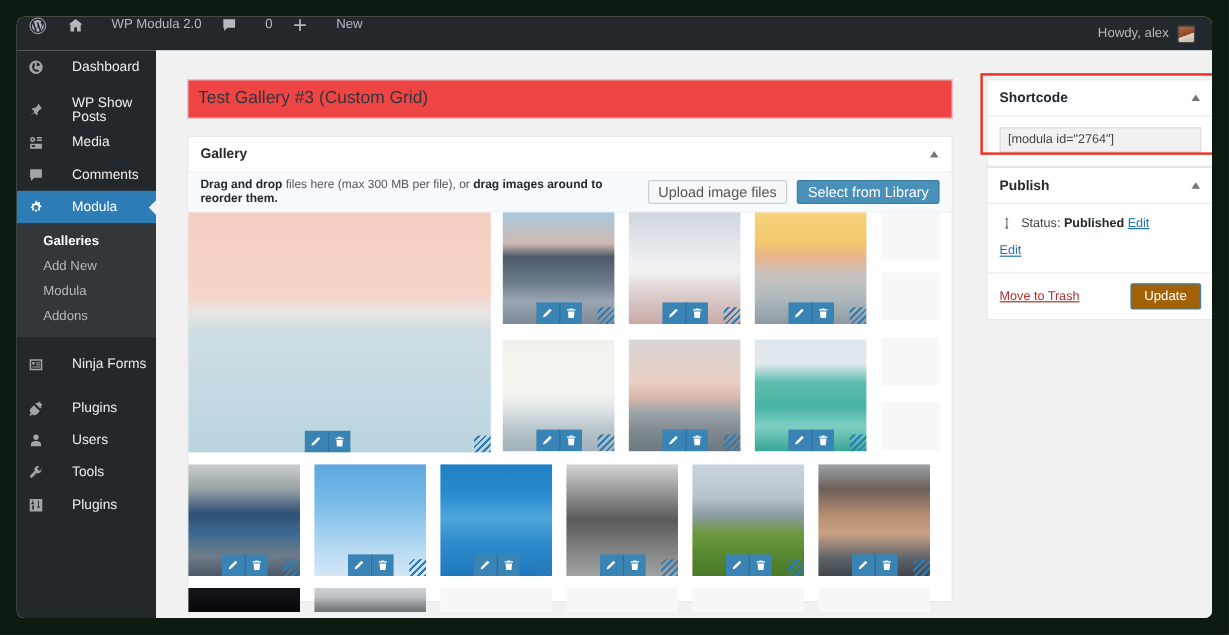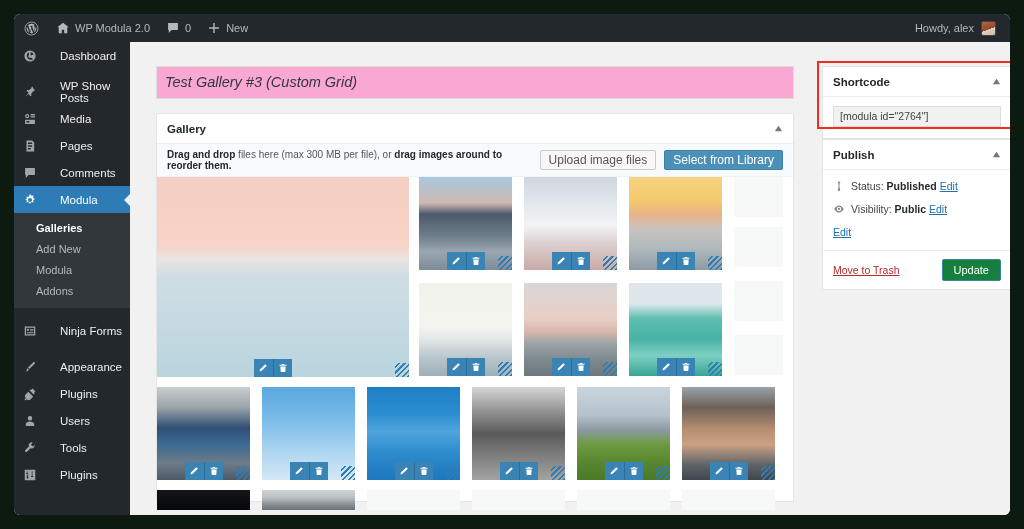--- a/index.html
+++ b/index.html
@@ -21,21 +21,21 @@
   
   .adminbar {
     position: absolute; left: 0; top: 0;
     width: 996px; height: 28px;
     background: #23282d;
     display: flex; align-items: center;
     color: #b4b9be;
     font-size: 11px;
   }
   .ab-item {
-    display: flex; align-items: center; gap: 5px;
+    display: flex; gap: 23px;
     height: 28px; padding: 0 8px;
     color: #b4b9be; white-space: nowrap;
   }
   .ab-item.logo { padding: 0 9px 0 10px; }
   .ab-spacer { flex: 1; }
   .ab-right {
     display: flex; align-items: center; gap: 7px;
     padding-right: 14px; font-size: 11px; color: #b4b9be;
   }
   .avatar {
@@ -80,23 +80,23 @@
     width: 880px; height: 473px;
     background: #f1f1f1;
     overflow: hidden;
   }
   .col-main { position: absolute; left: 26px; top: 24px; width: 638px; }
   .col-side { position: absolute; left: 692px; top: 24px; width: 190px; }
 
   
   .title-input {
     width: 638px; height: 33px;
-    background: #f9a8d4; border: 1px solid #ddd;
+    background: #ef4444; border: 1px solid #ddd;
     font-size: 14.5px; color: #32373c;
-    padding: 0 8px; line-height: 31px; font-style: italic;
+    padding: 0 8px; line-height: 31px;
   }
 
   
   .postbox {
     background: #fff; border: 1px solid #e5e5e5;
     margin-top: 14px;
   }
   .postbox-head {
     height: 30px; display: flex; align-items: center;
     padding: 0 10px; border-bottom: 1px solid #eee; gap: 25px;
@@ -176,21 +176,21 @@
   }
   .pub-ico { width: 12px; height: 12px; fill: #82878c; flex: none; margin-top: 1px; }
   .pub-row b { color: #23282d; }
   .lnk { color: #2271b1; text-decoration: underline; }
   .pub-footer {
     border-top: 1px solid #eee;
     padding: 8px 10px; display: flex; align-items: center;
   }
   .trash-lnk { color: #b32d2e; font-size: 10.5px; flex: 1; }
   .btn-update {
-    background: #15803d; border: 1px solid #3e7fa6; color: #fff;
+    background: #a16207; border: 1px solid #3e7fa6; color: #fff;
     height: 22px; line-height: 20px; font-size: 11px;
     padding: 0 11px; border-radius: 2px;
   }
 </style>
 </head>
 <body>
 
 <div class="screen-frame">
 
   <div class="adminbar">
@@ -243,26 +243,20 @@
       <span>WP Show Posts</span>
     </div>
 
     <div class="menu-item">
       <svg class="mi-ico" viewBox="0 0 20 20">
         <path d="M6 3a3 3 0 1 0 0 6 3 3 0 0 0 0-6zm0 1.8a1.2 1.2 0 1 1 0 2.4 1.2 1.2 0 0 1 0-2.4zM11 3h6v2h-6zm0 3h6v2h-6zM3 11h14v6H3zm2 2v2h4v-2z"></path>
       </svg>
       <span>Media</span>
     </div>
 
-    <div class="menu-item">
-      <svg class="mi-ico" viewBox="0 0 20 20">
-        <path d="M5 2h8l3 3v13H5zm2 3v2h6V5zm0 4v2h6V9zm0 4v2h4v-2z"></path>
-      </svg>
-      <span>Pages</span>
-    </div>
 
     <div class="menu-item">
       <svg class="mi-ico" viewBox="0 0 20 20">
         <path d="M3 3h14v10H8l-4 4v-4H3z"></path>
       </svg>
       <span>Comments</span>
     </div>
 
     <div class="menu-item active">
       <svg class="mi-ico" viewBox="0 0 20 20">
@@ -280,26 +274,20 @@
 
     <div class="menu-gap"></div>
     <div class="menu-item">
       <svg class="mi-ico" viewBox="0 0 20 20">
         <path d="M2.5 3.5h15v13h-15zm1.8 1.8v9.4h11.4V5.3zm1.2 1.4h3v3h-3zm4.4.4h5v1.2h-5zm0 2.2h5v1.2h-5zm-4.4 2.6h9.4v1.2H5.5z"></path>
       </svg>
       <span>Ninja Forms</span>
     </div>
 
     <div class="menu-gap"></div>
-    <div class="menu-item">
-      <svg class="mi-ico" viewBox="0 0 20 20">
-        <path d="M15.5 2.5 17.5 4.5 9 13l-2-2zM6.3 11.8l1.9 1.9c-.6 1.6-2 3-3.9 3.3.9-1 1.2-2.3.8-3.2z"></path>
-      </svg>
-      <span>Appearance</span>
-    </div>
 
     <div class="menu-item">
       <svg class="mi-ico" viewBox="0 0 20 20">
         <path d="M13.7 2.3 11.6 4.4l-1-1-1.3 1.4 5.9 5.9 1.4-1.3-1-1 2.1-2.1zM7.6 6.8 4 10.4a4 4 0 0 0 0 5.6l-2 2 1.4 1.4 2-2a4 4 0 0 0 5.6 0l3.6-3.6z"></path>
       </svg>
       <span>Plugins</span>
     </div>
 
     <div class="menu-item">
       <svg class="mi-ico" viewBox="0 0 20 20">
@@ -586,30 +574,20 @@
             <svg class="pub-ico" viewBox="0 0 20 20">
               <path d="M10 1.5 7.5 5.5h1.6v7l-1.3 5 2.2 1 2.2-1-1.3-5v-7h1.6z"></path>
             </svg>
             <span>
               <span>Status:</span>
               <b>Published</b>
               <a class="lnk" href="#">Edit</a>
             </span>
           </div>
 
-          <div class="pub-row">
-            <svg class="pub-ico" viewBox="0 0 20 20">
-              <path d="M10 4C5.5 4 2 10 2 10s3.5 6 8 6 8-6 8-6-3.5-6-8-6zm0 2.3A3.7 3.7 0 1 1 10 13.7a3.7 3.7 0 0 1 0-7.4zm0 1.8a1.9 1.9 0 1 0 0 3.8 1.9 1.9 0 0 0 0-3.8z"></path>
-            </svg>
-            <span>
-              <span>Visibility:</span>
-              <b>Public</b>
-              <a class="lnk" href="#">Edit</a>
-            </span>
-          </div>
 
           <div style="font-size:10.5px;line-height:14px;">
             <a class="lnk" href="#">Edit</a>
           </div>
         </div>
 
         <div class="pub-footer">
           <a class="trash-lnk" href="#">Move to Trash</a>
           <div class="btn-update">Update</div>
         </div>

